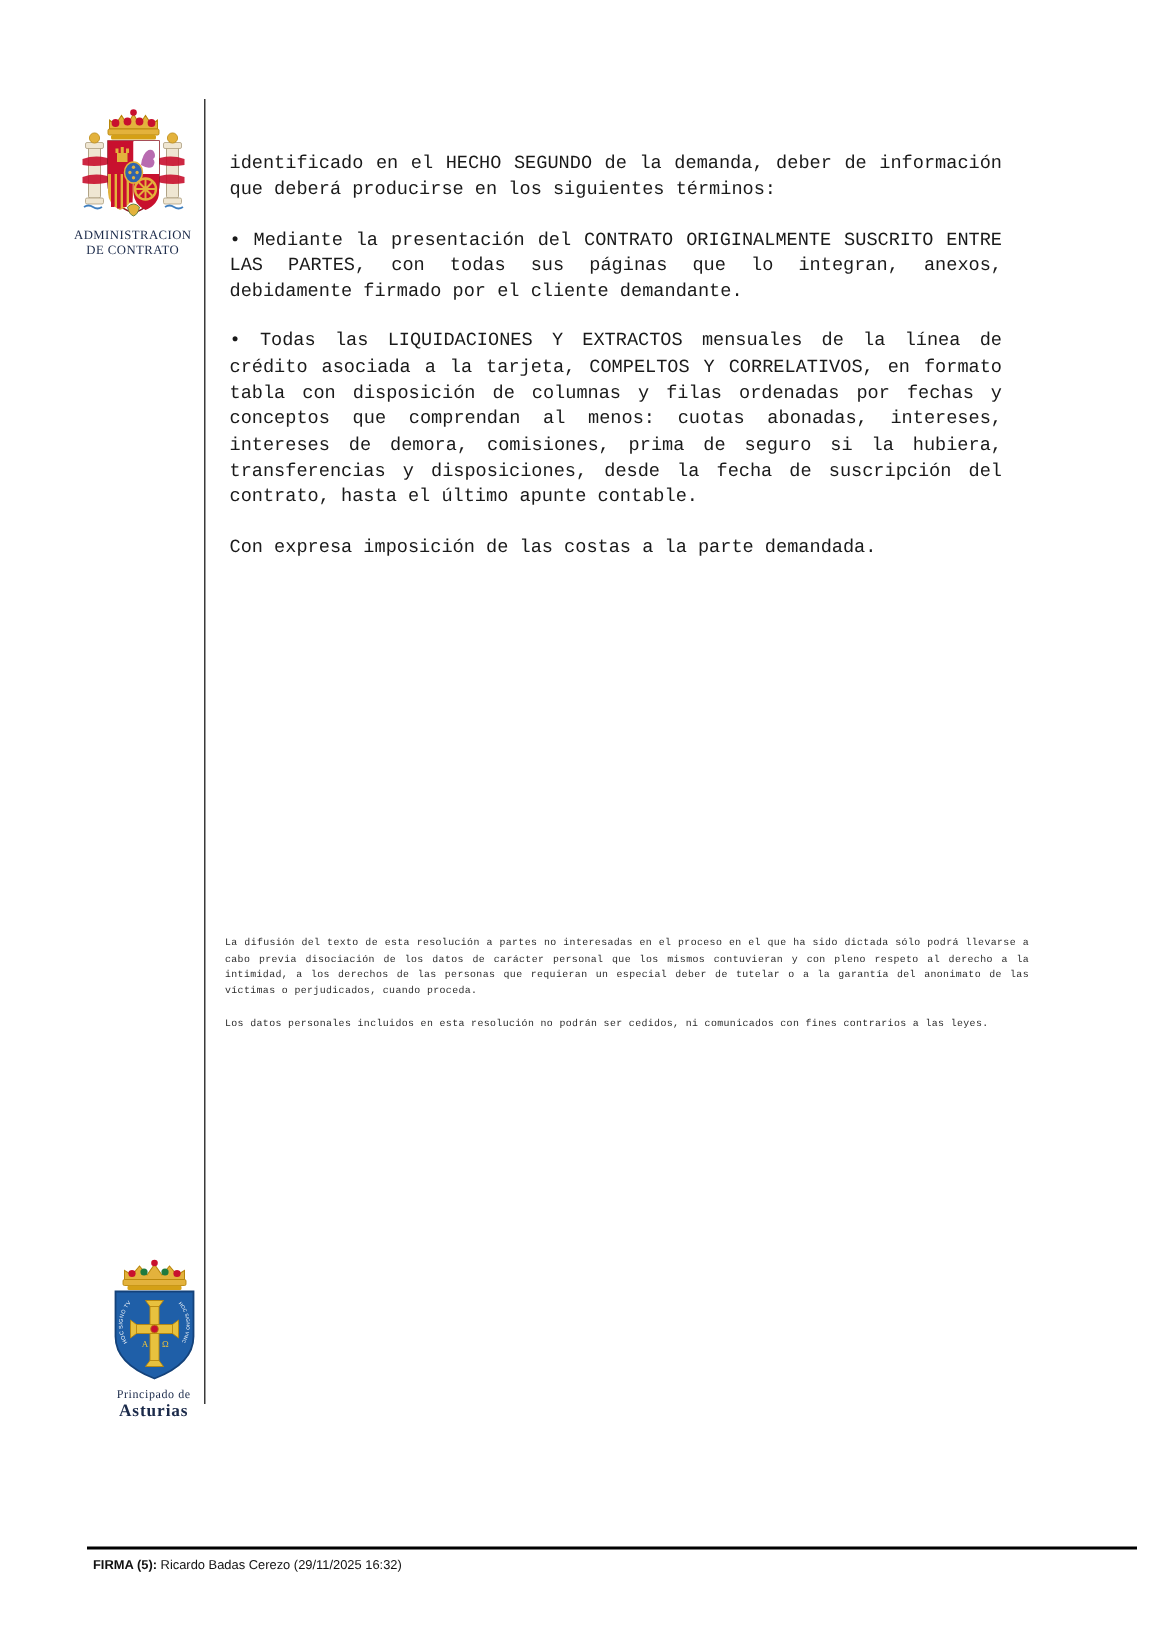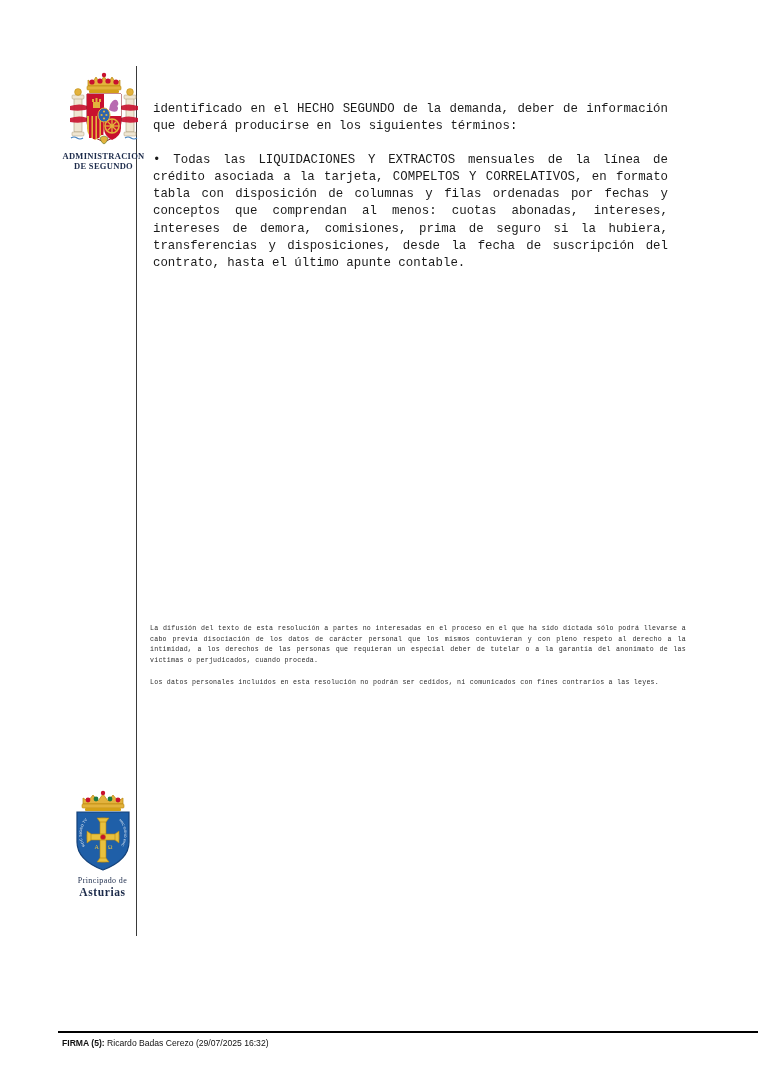--- a/index.html
+++ b/index.html
@@ -32,22 +32,22 @@
     height: 870px;
     background: #3a3a3a;
   }
 
   
   .emblem-block {
     position: absolute;
     width: 105px;
     text-align: center;
   }
-  .emblem-justicia { left: 51px; top: 66px; font-weight: bold; }
-  .emblem-asturias { left: 50px; top: 784px; }
+  .emblem-justicia { left: 36px; top: 66px; }
+  .emblem-asturias { left: 50px; top: 833px; }
 
   .emblem-caption {
     font-family: "Liberation Serif", serif;
     color: #1b2a4a;
     letter-spacing: 0.3px;
     line-height: 1.15;
   }
   .caption-justicia {
     font-size: 8.5px;
     margin-top: 2px;
@@ -199,21 +199,21 @@
           <g fill="#e3b23c">
             <circle cx="42" cy="45.5" r="1.1"></circle>
             <circle cx="39.6" cy="49" r="1.1"></circle>
             <circle cx="44.4" cy="49" r="1.1"></circle>
             <circle cx="42" cy="52.5" r="1.1"></circle>
           </g>
         </g>
       </svg>
       <div class="emblem-caption caption-justicia">
         <div>ADMINISTRACION</div>
-        <div>DE SEGUNDO</div>
+        <div>DE CONTRATO</div>
       </div>
     </div>
 
     <div class="emblem-block emblem-asturias">
       <svg class="arms" width="80" height="92" viewBox="0 0 80 92">
 
         <g>
           <path d="M20 20 L20 14 L25 17 L30 11 L35 17 L40 10 L45 17 L50 11 L55 17 L60 14 L60 20 Z" fill="#e3b23c" stroke="#b8860b" stroke-width="0.7"></path>
           <circle cx="25" cy="16" r="2.4" fill="#c8102e"></circle>
           <circle cx="33" cy="15" r="2.4" fill="#1f7a3f"></circle>
@@ -252,27 +252,29 @@
       <div class="emblem-caption">
         <div class="caption-ast-small">Principado de</div>
         <div class="caption-ast-big">Asturias</div>
       </div>
     </div>
 
   </div>
 
   <div class="body-col">
     <p class="para">identificado en el HECHO SEGUNDO de la demanda, deber de información que deberá producirse en los siguientes términos:</p>
+    <p class="para">• Mediante la presentación del CONTRATO ORIGINALMENTE SUSCRITO ENTRE LAS PARTES, con todas sus páginas que lo integran, anexos, debidamente firmado por el cliente demandante.</p>
     <p class="para">• Todas las LIQUIDACIONES Y EXTRACTOS mensuales de la línea de crédito asociada a la tarjeta, COMPELTOS Y CORRELATIVOS, en formato tabla con disposición de columnas y filas ordenadas por fechas y conceptos que comprendan al menos: cuotas abonadas, intereses, intereses de demora, comisiones, prima de seguro si la hubiera, transferencias y disposiciones, desde la fecha de suscripción del contrato, hasta el último apunte contable.</p>
+    <p class="para">Con expresa imposición de las costas a la parte demandada.</p>
   </div>
 
   <div class="fineprint-col">
     <p class="fineprint">La difusión del texto de esta resolución a partes no interesadas en el proceso en el que ha sido dictada sólo podrá llevarse a cabo previa disociación de los datos de carácter personal que los mismos contuvieran y con pleno respeto al derecho a la intimidad, a los derechos de las personas que requieran un especial deber de tutelar o a la garantía del anonimato de las víctimas o perjudicados, cuando proceda.</p>
     <p class="fineprint">Los datos personales incluidos en esta resolución no podrán ser cedidos, ni comunicados con fines contrarios a las leyes.</p>
   </div>
 
   <div class="footer-rule"></div>
   <div class="footer-sig">
     <span class="lbl">FIRMA (5):</span>
-    <span>Ricardo Badas Cerezo (29/07/2025 16:32)</span>
+    <span>Ricardo Badas Cerezo (29/11/2025 16:32)</span>
   </div>
 
 </div>
 
 </body></html>

